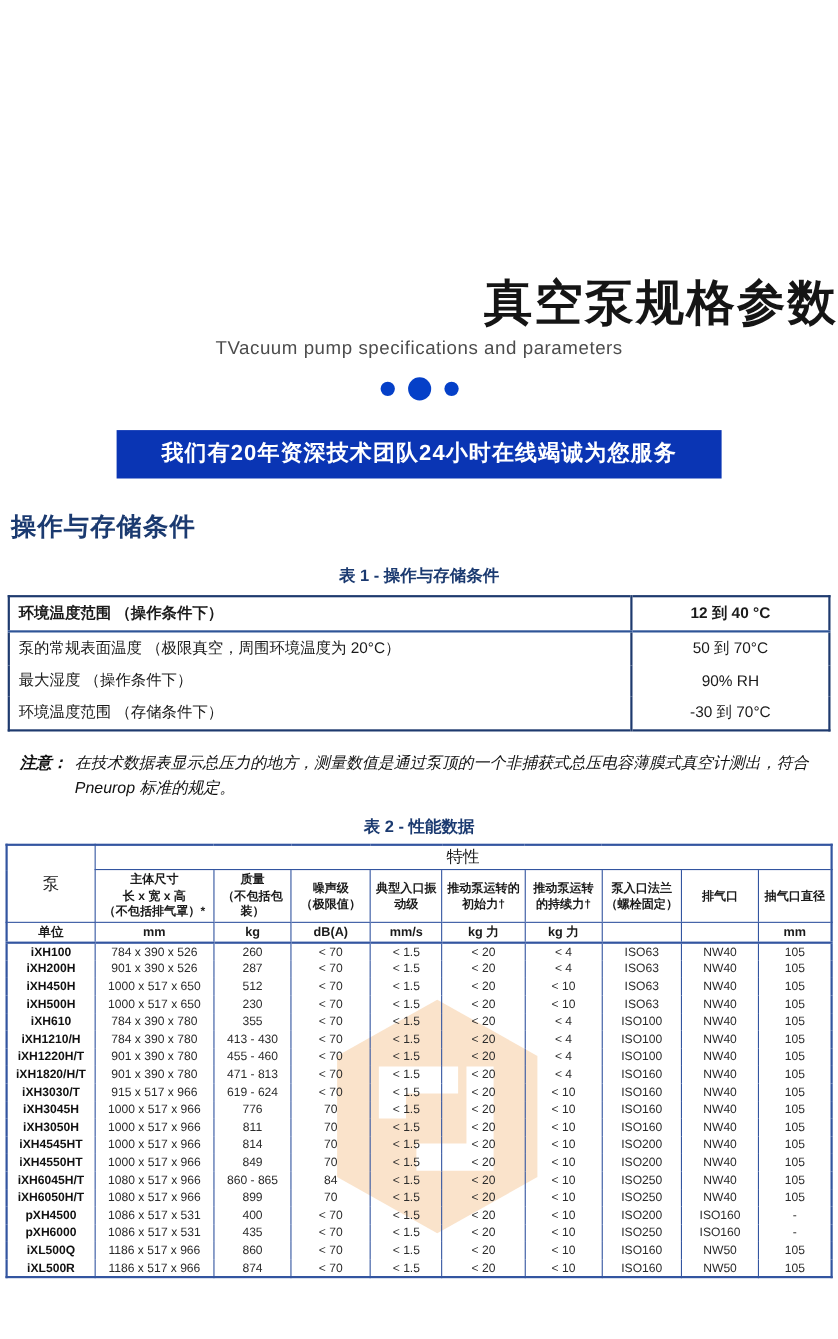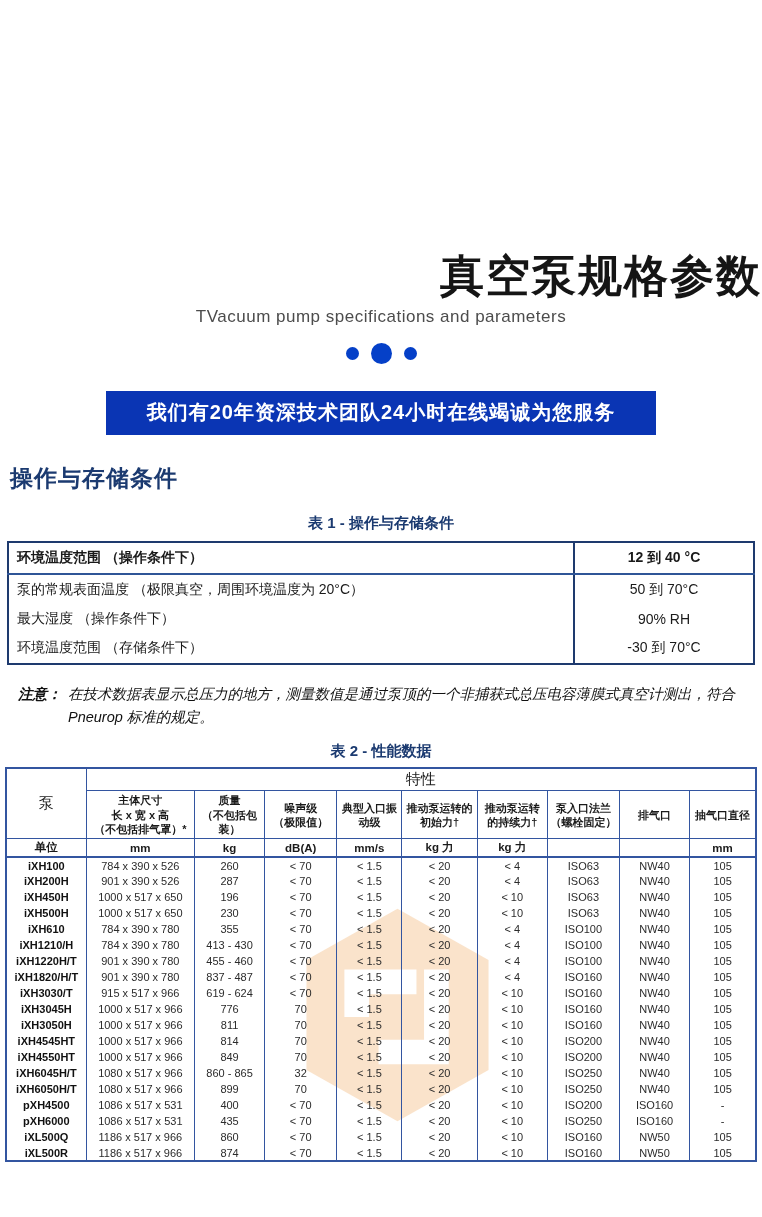--- a/index.html
+++ b/index.html
@@ -187,21 +187,21 @@
           <td>&lt; 1.5</td>
           <td>&lt; 20</td>
           <td>&lt; 4</td>
           <td>ISO63</td>
           <td>NW40</td>
           <td>105</td>
         </tr>
         <tr>
           <td class="model">iXH450H</td>
           <td>1000 x 517 x 650</td>
-          <td>196</td>
+          <td>512</td>
           <td>&lt; 70</td>
           <td>&lt; 1.5</td>
           <td>&lt; 20</td>
           <td>&lt; 10</td>
           <td>ISO63</td>
           <td>NW40</td>
           <td>105</td>
         </tr>
         <tr>
           <td class="model">iXH500H</td>
@@ -247,21 +247,21 @@
           <td>&lt; 1.5</td>
           <td>&lt; 20</td>
           <td>&lt; 4</td>
           <td>ISO100</td>
           <td>NW40</td>
           <td>105</td>
         </tr>
         <tr>
           <td class="model">iXH1820/H/T</td>
           <td>901 x 390 x 780</td>
-          <td>837 - 487</td>
+          <td>471 - 813</td>
           <td>&lt; 70</td>
           <td>&lt; 1.5</td>
           <td>&lt; 20</td>
           <td>&lt; 4</td>
           <td>ISO160</td>
           <td>NW40</td>
           <td>105</td>
         </tr>
         <tr>
           <td class="model">iXH3030/T</td>
@@ -320,21 +320,21 @@
           <td>&lt; 20</td>
           <td>&lt; 10</td>
           <td>ISO200</td>
           <td>NW40</td>
           <td>105</td>
         </tr>
         <tr>
           <td class="model">iXH6045H/T</td>
           <td>1080 x 517 x 966</td>
           <td>860 - 865</td>
-          <td>32</td>
+          <td>84</td>
           <td>&lt; 1.5</td>
           <td>&lt; 20</td>
           <td>&lt; 10</td>
           <td>ISO250</td>
           <td>NW40</td>
           <td>105</td>
         </tr>
         <tr>
           <td class="model">iXH6050H/T</td>
           <td>1080 x 517 x 966</td>

